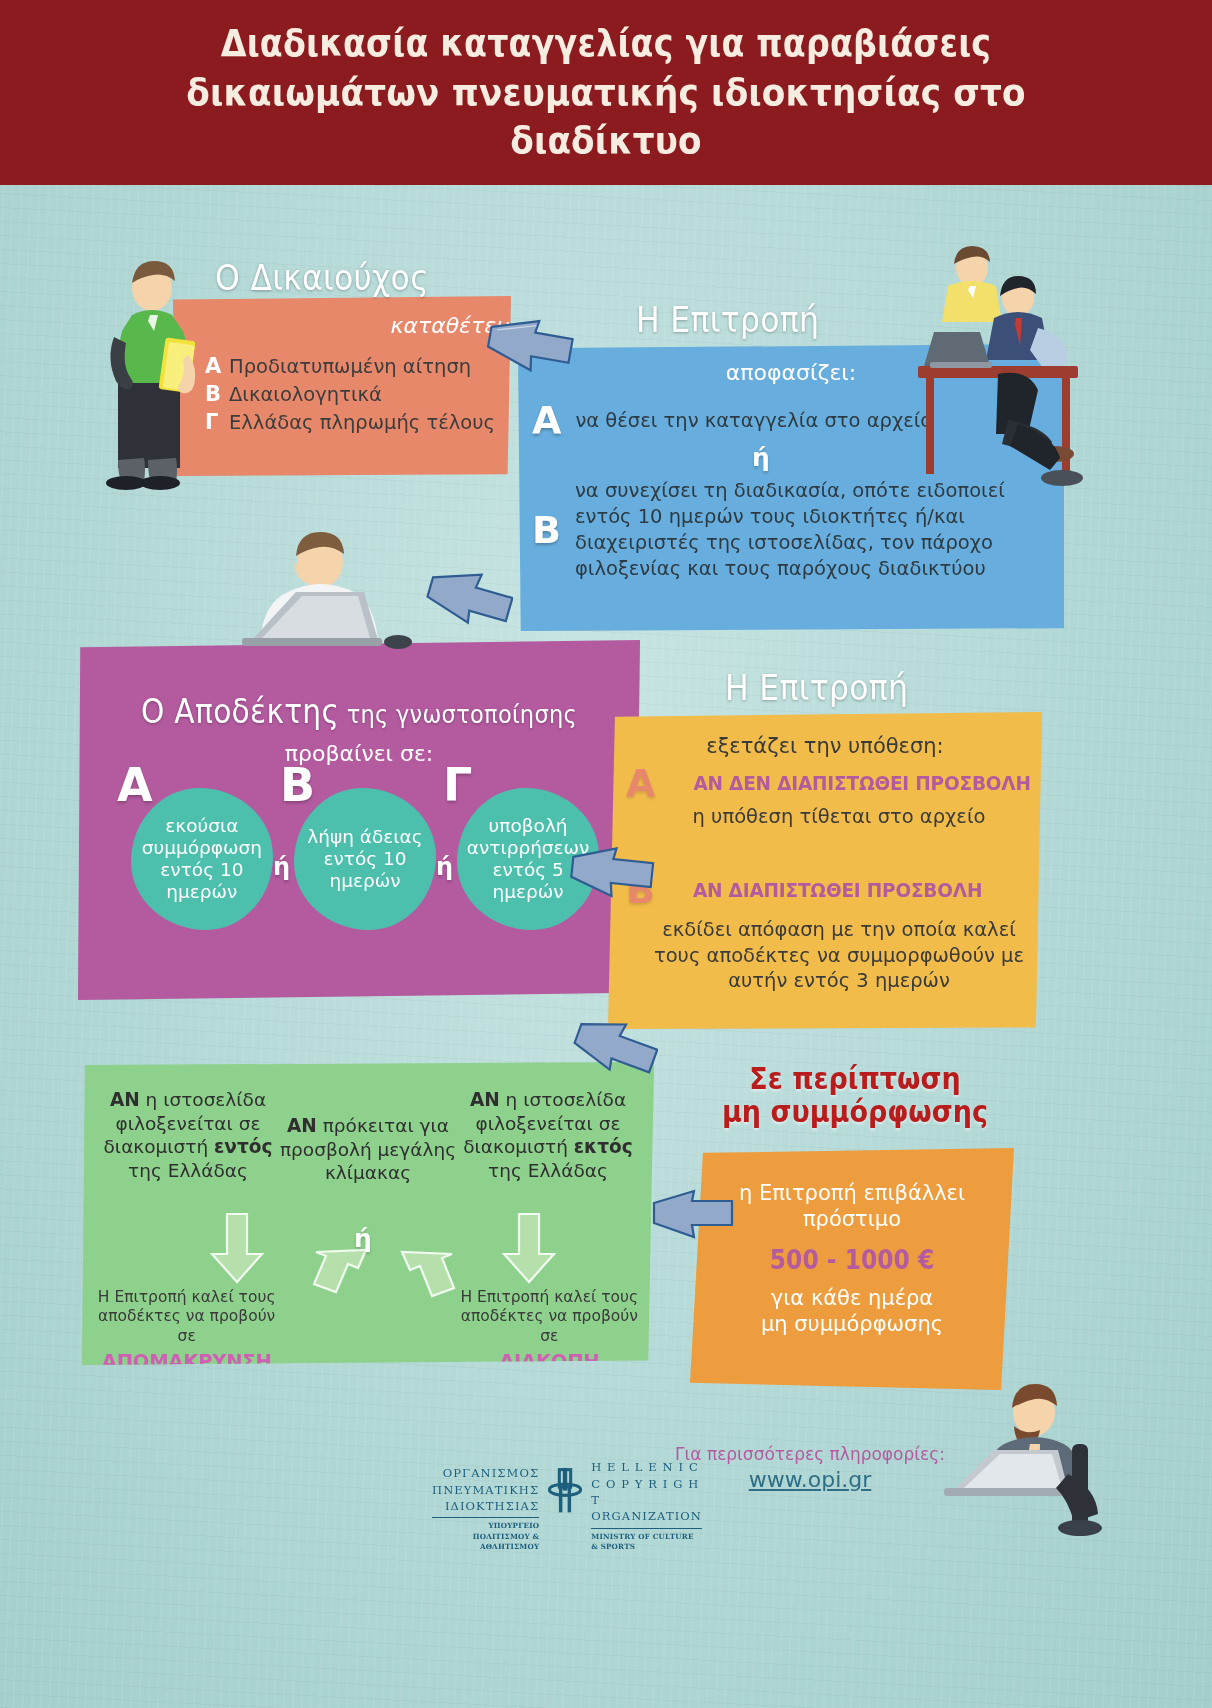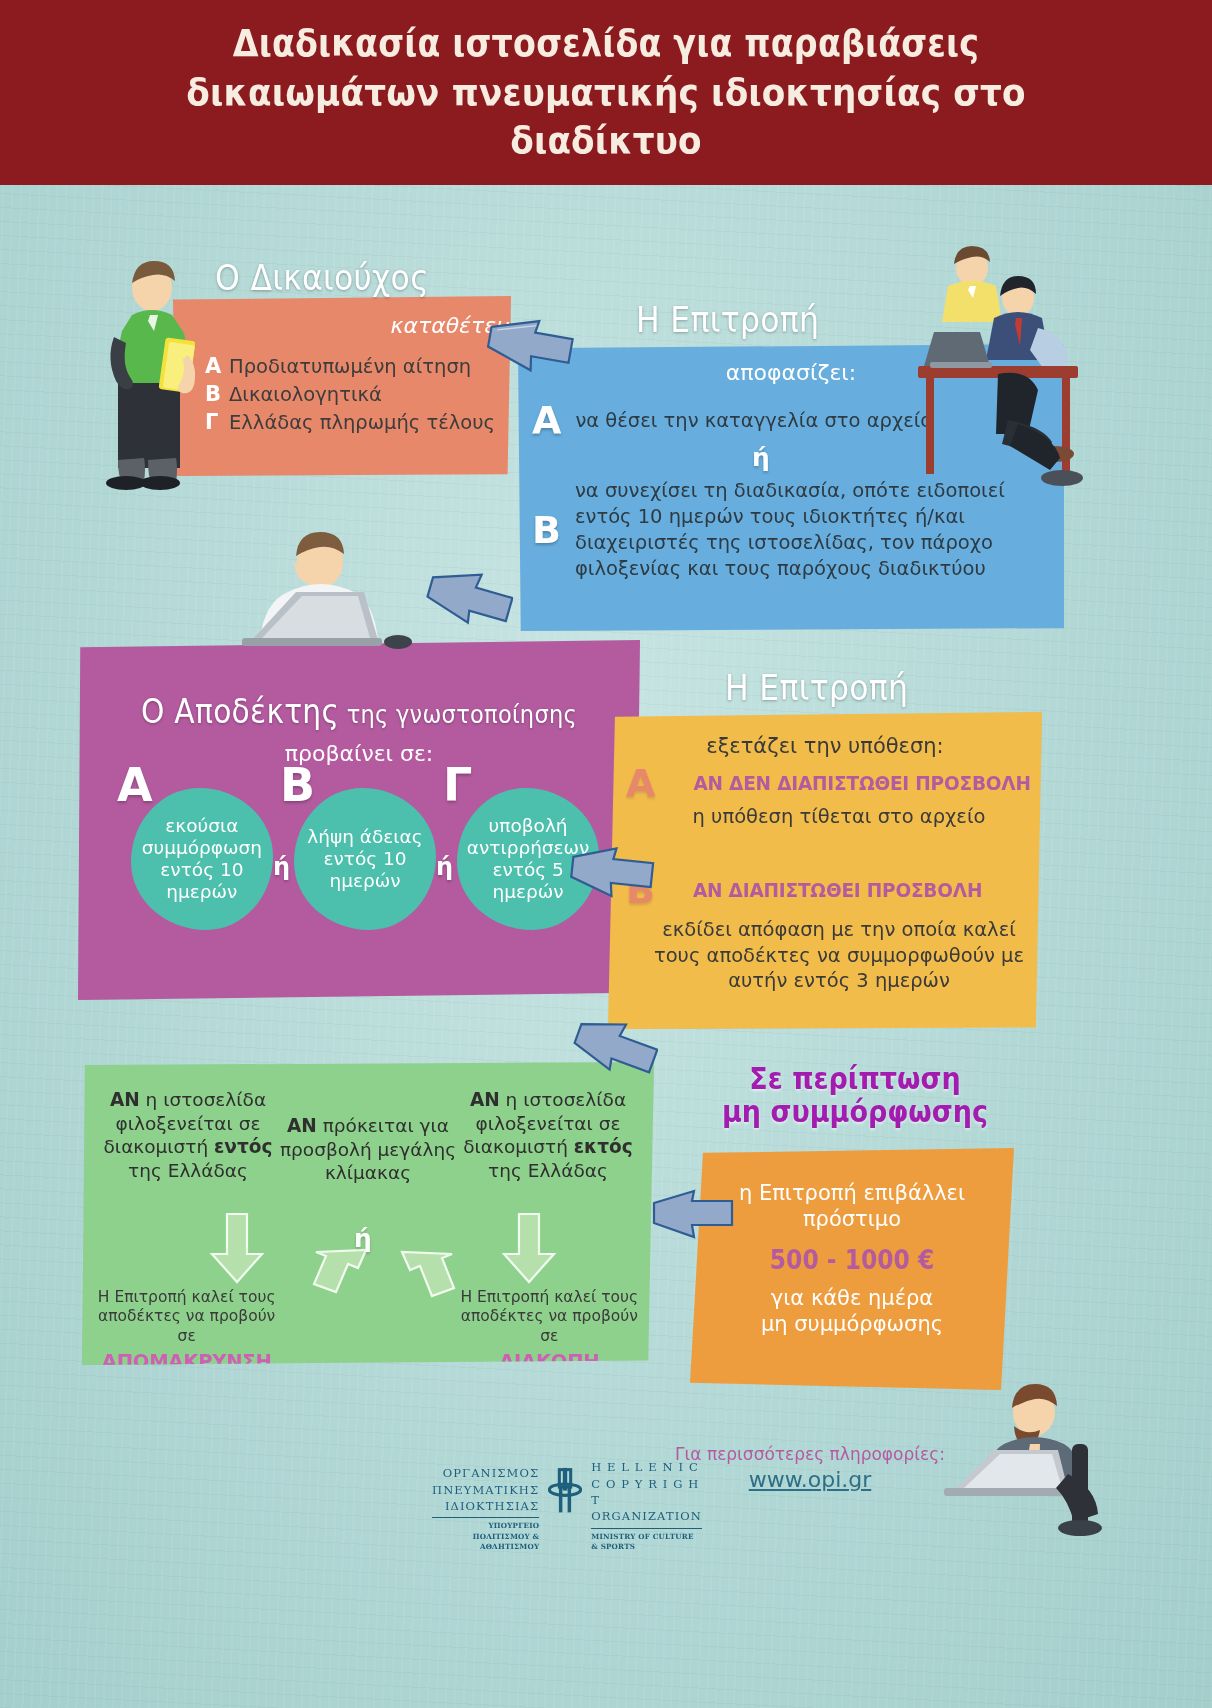--- a/index.html
+++ b/index.html
@@ -156,21 +156,21 @@
   .gbot .gcol{ font-size:15.5px; color:#3a3a3a; line-height:1.25; }
   .gbot .pink{
     color:#cf5fb4; font-weight:bold; font-size:19.5px; line-height:1.18; margin-top:4px;
     letter-spacing:-.2px;
   }
   .gbot .spacer{ flex:1; }
 
   
   #noncomp-title{
     position:absolute; left:690px; top:1062px; width:330px; z-index:13;
-    text-align:center; color:#a21caf; font-weight:bold; line-height:1.1;
+    text-align:center; color:#b91c1c; font-weight:bold; line-height:1.1;
     font-family:"DejaVu Sans Condensed","Liberation Sans",sans-serif;
     text-shadow:0 2px 3px rgba(255,255,255,.55);
   }
   #noncomp-title .r1{ font-size:30px; display:block; }
   #noncomp-title .r2{ font-size:30px; display:block; }
   #fine-box{
     left:690px; top:1148px; width:324px; height:242px;
     background:#ee9d3e; z-index:11;
     clip-path: polygon(4% 2%, 100% 0%, 96% 100%, 0% 97%);
     box-shadow:2px 3px 7px rgba(0,0,0,.12);
@@ -201,21 +201,21 @@
   
   .person{ position:absolute; z-index:14; }
 </style>
 </head>
 <body>
 
 <div class="bg-texture"></div>
 
 <div class="header">
   <h1>
-    <span class="l1">Διαδικασία ιστοσελίδα για παραβιάσεις</span>
+    <span class="l1">Διαδικασία καταγγελίας για παραβιάσεις</span>
     <span class="l2">δικαιωμάτων πνευματικής ιδιοκτησίας στο διαδίκτυο</span>
   </h1>
 </div>
 
 <svg class="person" style="left:96px; top:255px;" width="110" height="235" viewBox="0 0 110 235">
   <path d="M42 60 L22 95 L30 135 L40 130 L36 98 Z" fill="#8f9aa6"></path>
   <ellipse cx="56" cy="33" rx="20" ry="23" fill="#f5d3ab"></ellipse>
   <path d="M36 28 q3-22 22-22 q20 0 21 20 q-10-8-22-6 q-12 2-21 8z" fill="#7a5a3c"></path>
   <path d="M36 60 q20-10 40 0 l12 18 q6 24 2 52 l-66 0 q-5-30 2-54z" fill="#58b84b"></path>
   <path d="M54 60 l8 0 l-4 16 -6-10z" fill="#eaf6e5"></path>

